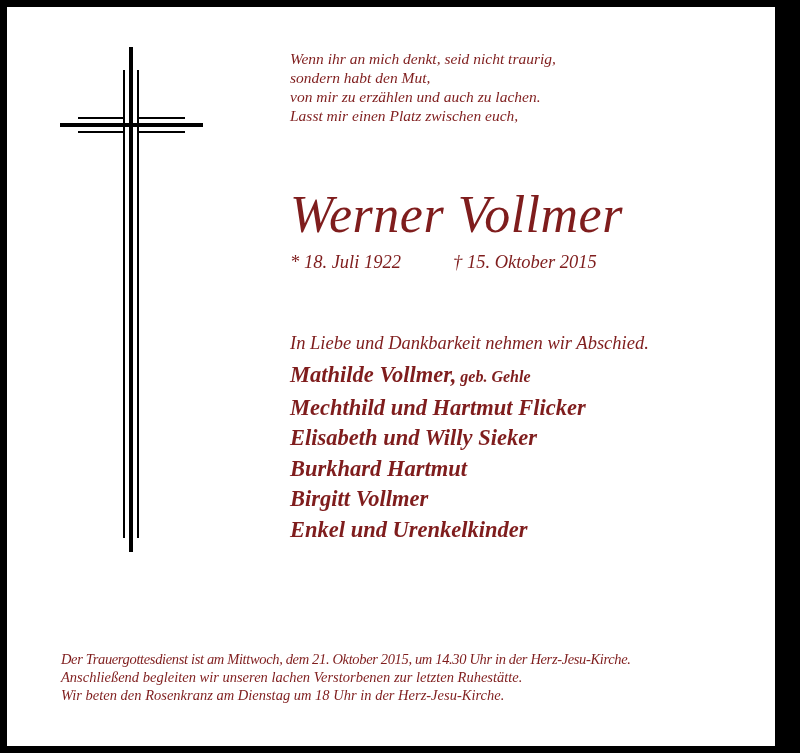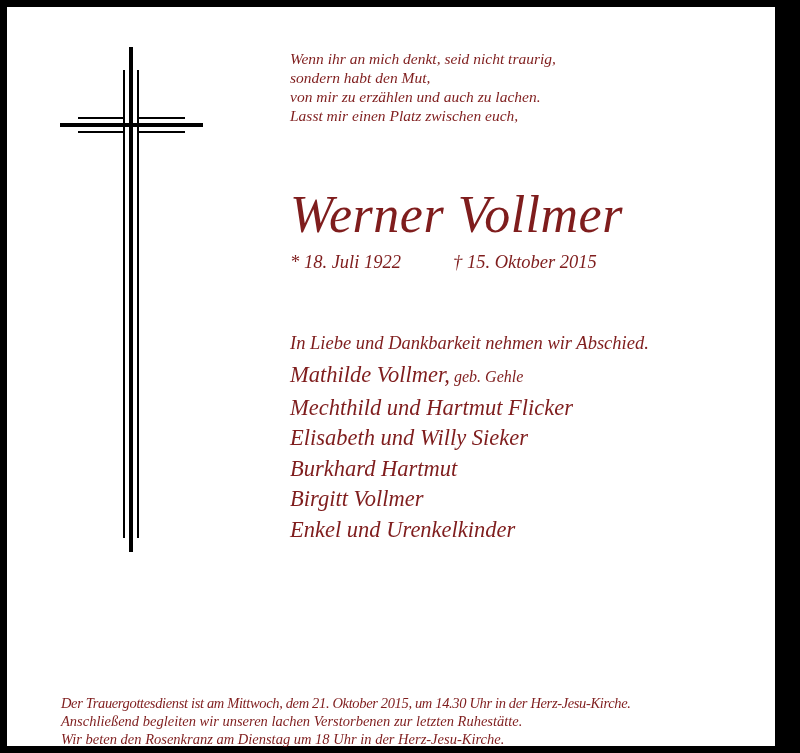--- a/index.html
+++ b/index.html
@@ -31,25 +31,25 @@
     }
     .dates .death { position: absolute; left: 163px; top: 0; }
     .farewell {
       position: absolute; left: 283px; top: 314px;
       font-size: 18.5px; line-height: 22px; white-space: nowrap; margin-top: 11px;
     }
     .mourners {
       position: absolute; left: 283px; top: 353px;
       font-size: 22.5px; line-height: 30.5px;
     }
-    .mourners div { white-space: nowrap; }
+    .mourners div { white-space: nowrap; font-weight: bold; }
     .mourners .small { font-size: 16px; }
     .service {
       position: absolute; left: 54px; top: 643px;
-      font-size: 14.5px; line-height: 18px; margin-top: 44px;
+      font-size: 14.5px; line-height: 18px;
     }
     .service div { white-space: nowrap; }
     .service .tight { letter-spacing: -0.35px; }
   </style>
 </head>
 <body>
 
 <div class="page">
 
   <div class="cross">

